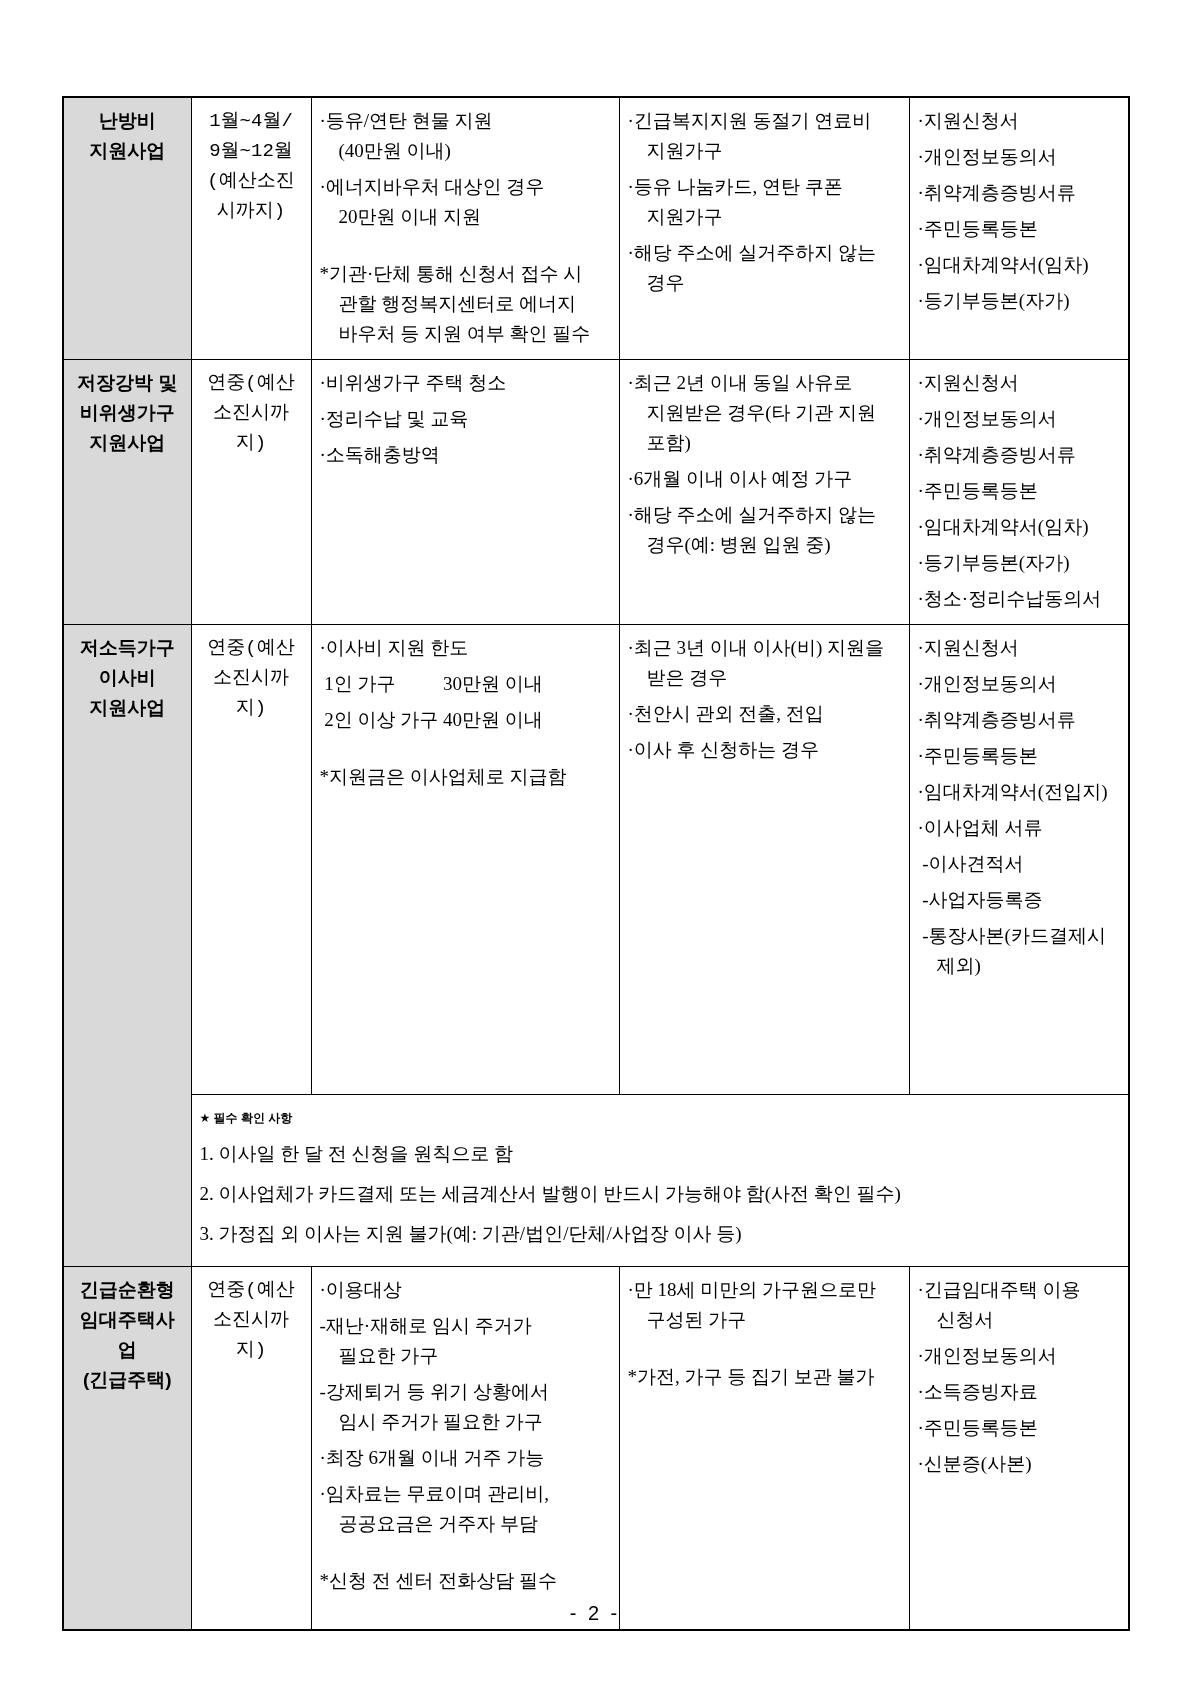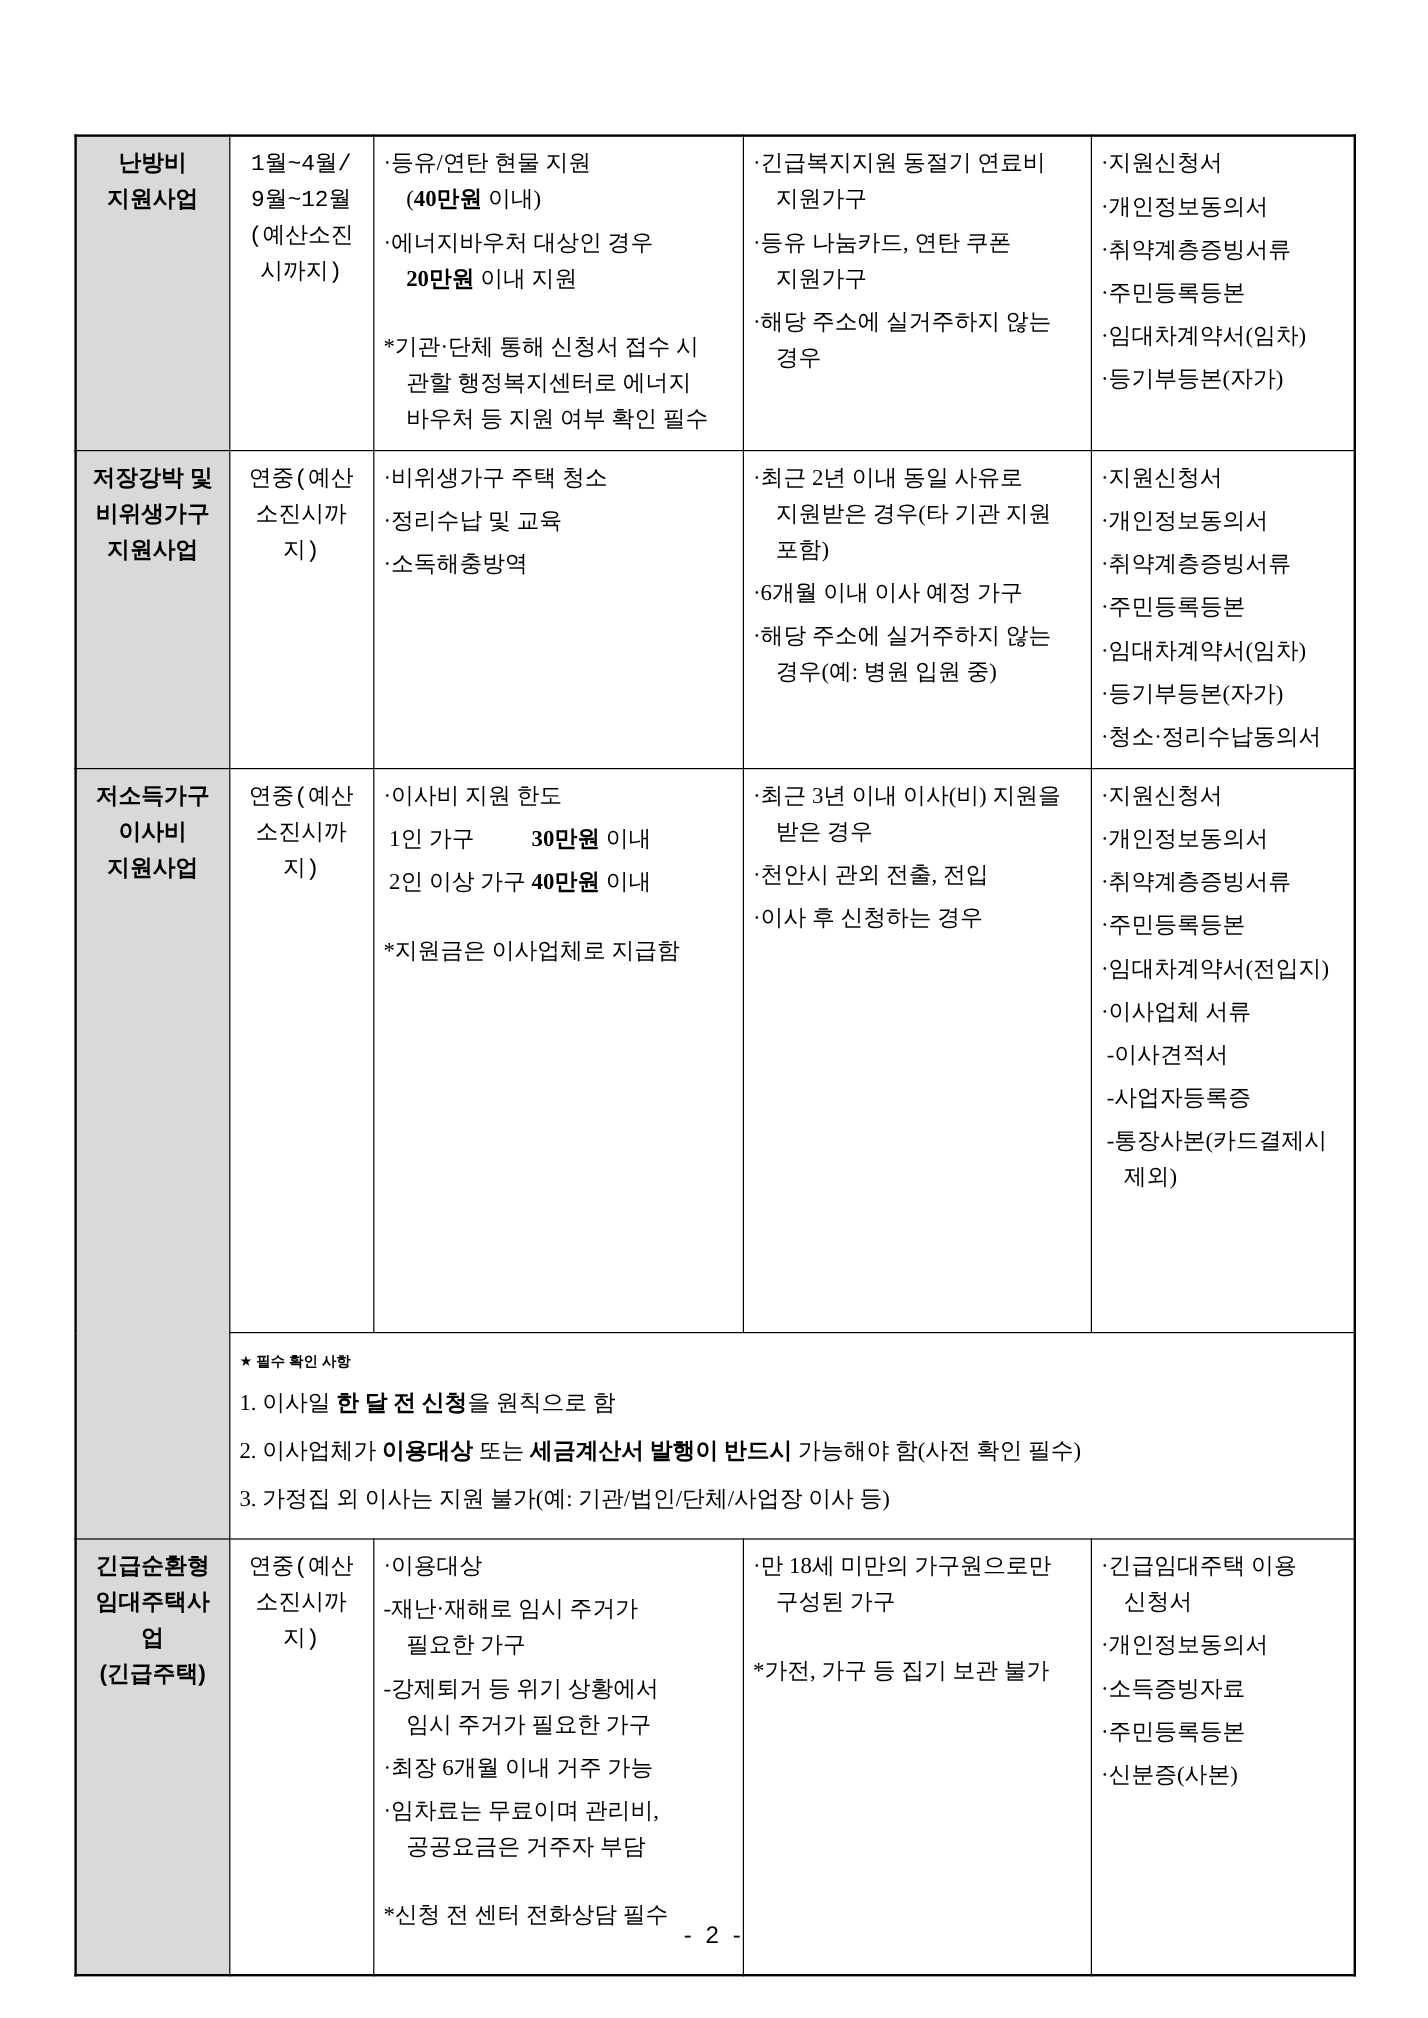--- a/index.html
+++ b/index.html
@@ -2,38 +2,38 @@
 <html><head>
 <meta charset="utf-8">
 <style>
   html,body { margin:0; padding:0; background:#ffffff; }
   .page {
     position:relative; width:1190px; height:1682px; background:#ffffff;
     color:#000; font-family:"Liberation Serif","DejaVu Serif",serif;
     overflow:hidden;
   }
   table.main-table {
-    position:absolute; top:112px; left:62px; width:1066px;
+    position:absolute; top:96px; left:62px; width:1066px;
     border-collapse:collapse; table-layout:fixed;
     border:2px solid #000;
   }
   table.main-table td {
     border:1px solid #000; vertical-align:top;
     font-size:19px; line-height:30px; padding:8px 8px 10px 8px;
   }
   td.name-cell {
     background:#d9d9d9; text-align:center; vertical-align:middle;
     font-weight:bold; white-space:pre-line; font-size:20px; line-height:33px;
     font-family:"Liberation Sans","DejaVu Sans",sans-serif; padding:4px 2px;
   }
   td.period-cell { text-align:center; white-space:pre-line; padding:8px 4px;font-family:Liberation Mono, monospace; }
   .li { padding-left:1em; text-indent:-1em; white-space:pre-wrap; }
   .li + .li { margin-top:6px; }
   .li.gap { margin-top:27px; }
-  .b { font-weight:bold; }
+  .b { font-weight:normal; }
   td.note-cell { padding:12px 12px 10px 12px; }
   .note-title {
     font-weight:bold; font-size:12px; line-height:30px;
     font-family:"Liberation Sans","DejaVu Sans",sans-serif;
   }
   .note-items { margin-top:6px; }
   .note-items .li { padding-left:1.6em; text-indent:-1.6em; }
   .note-items .li + .li { margin-top:10px; }
   tr.row-heating  { height:248px; }
   tr.row-hoarding { height:255px; }
@@ -150,21 +150,21 @@
             <div class="li"> -사업자등록증</div>
             <div class="li"> -통장사본(카드결제시
 제외)</div>
           </td>
       </tr>
       <tr class="row-note">
         <td class="note-cell" colspan="4">
           <div class="note-title">★ 필수 확인 사항</div>
           <div class="note-items">
               <div class="li"><span>1. 이사일 </span><span class="b">한 달 전 신청</span><span>을 원칙으로 함</span></div>
-              <div class="li"><span>2. 이사업체가 </span><span class="b">이용대상</span><span> 또는 </span><span class="b">세금계산서 발행이 반드시</span><span> 가능해야 함(사전 확인 필수)</span></div>
+              <div class="li"><span>2. 이사업체가 </span><span class="b">카드결제</span><span> 또는 </span><span class="b">세금계산서 발행이 반드시</span><span> 가능해야 함(사전 확인 필수)</span></div>
               <div class="li">3. 가정집 외 이사는 지원 불가(예: 기관/법인/단체/사업장 이사 등)</div>
             </div>
         </td>
       </tr>
       <tr class="row-housing">
         <td class="name-cell">긴급순환형
 임대주택사업
 (긴급주택)</td>
         <td class="period-cell">연중(예산
 소진시까지)</td>

